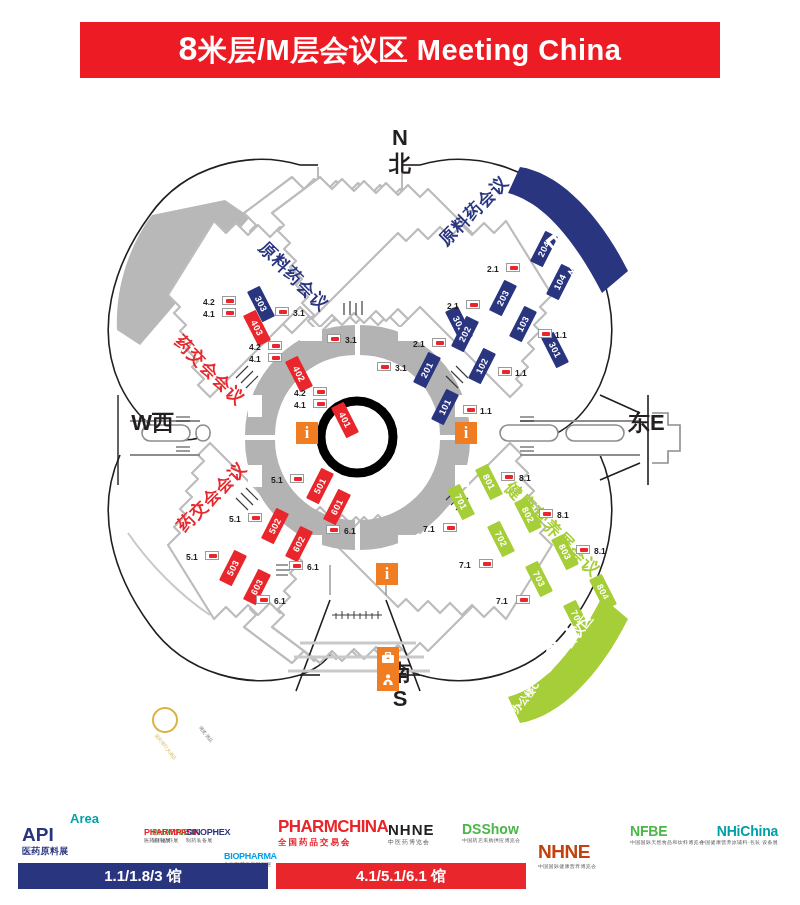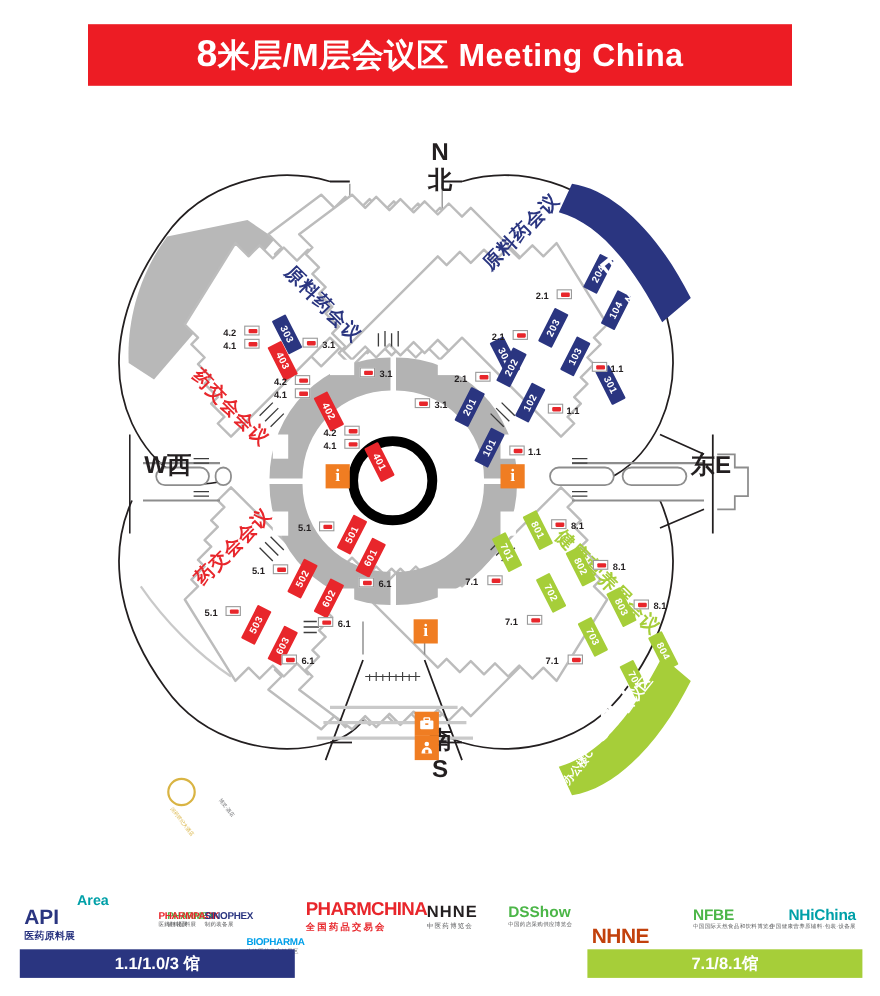--- a/index.html
+++ b/index.html
@@ -478,56 +478,56 @@
       </div>
       <div class="lg" style="left:168px;top:18px;">
         <span class="main" style="font-size:9px;color:#2a3580;letter-spacing:-.3px;">SINOPHEX</span>
         <span class="sub">制药装备展</span>
       </div>
       <div class="lg" style="left:206px;top:18px;margin-top:24px;">
         <span class="main" style="font-size:9px;color:#00a0e9;letter-spacing:-.3px;">BIOPHARMA</span>
         <span class="sub">生物医药供应链展区</span>
       </div>
     </div>
-    <div class="fb-bar">1.1/1.0/3 馆</div>
+    <div class="fb-bar">1.1/1.8/3 馆</div>
   </div>
 
   <div class="fblock" id="fb2">
     <div class="fb-logos">
       <div class="lg" style="left:2px;top:8px;">
         <span class="main" style="font-size:17px;color:#e8262b;letter-spacing:-.6px;">PHARMCHINA</span>
         <span class="sub" style="font-size:8.5px;color:#e8262b;font-weight:bold;letter-spacing:2px;">全国药品交易会</span>
       </div>
       <div class="lg" style="left:112px;top:12px;">
         <span class="main" style="font-size:15px;color:#231f20;letter-spacing:1px;">NHNE</span>
         <span class="sub" style="font-size:6px;letter-spacing:1px;">中医药博览会</span>
       </div>
       <div class="lg" style="left:186px;top:12px;">
         <span class="main" style="font-size:14px;color:#4cb648;">DSShow</span>
         <span class="sub" style="font-size:5px;">中国药店采购供应博览会</span>
       </div>
     </div>
+    <div class="fb-bar">4.1/5.1/6.1 馆</div>
   </div>
 
   <div class="fblock" id="fb3">
     <div class="fb-logos">
       <div class="lg" style="left:4px;top:6px;">
         <span class="main" style="font-size:19px;color:#c2410c;letter-spacing:-.5px;margin-top:26px;">NHNE</span>
         <span class="sub">中国国际健康营养博览会</span>
       </div>
       <div class="lg" style="left:96px;top:14px;">
         <span class="main" style="font-size:14px;color:#4cb648;letter-spacing:-.2px;">NFBE</span>
         <span class="sub">中国国际天然食品和饮料博览会</span>
       </div>
       <div class="lg" style="left:166px;top:14px;">
         <span class="main" style="font-size:14px;color:#00a0a8;letter-spacing:-.2px;text-align:right;">NHiChina</span>
         <span class="sub">中国健康营养原辅料·包装·设备展</span>
       </div>
     </div>
-    <div class="fb-bar">7.1/8.1馆</div>
   </div>
 </div>
 
 <svg style="position:absolute;left:0;top:95px;pointer-events:none;" width="800" height="700">
   <path d="M520,72 C560,78 600,120 628,176 L602,198 C575,146 545,108 508,98 Z" fill="#2a3580"></path>
   <path d="M508,602 C545,592 575,554 602,502 L628,524 C600,580 560,622 520,628 Z" fill="#a6ce39"></path>
 </svg>
 
 <div style="position:absolute;left:0;top:95px;width:800px;height:700px;pointer-events:none;">
   <div class="ribbon-label" style="left:522px;top:88px;transform:rotate(51deg);color:#fff;">

